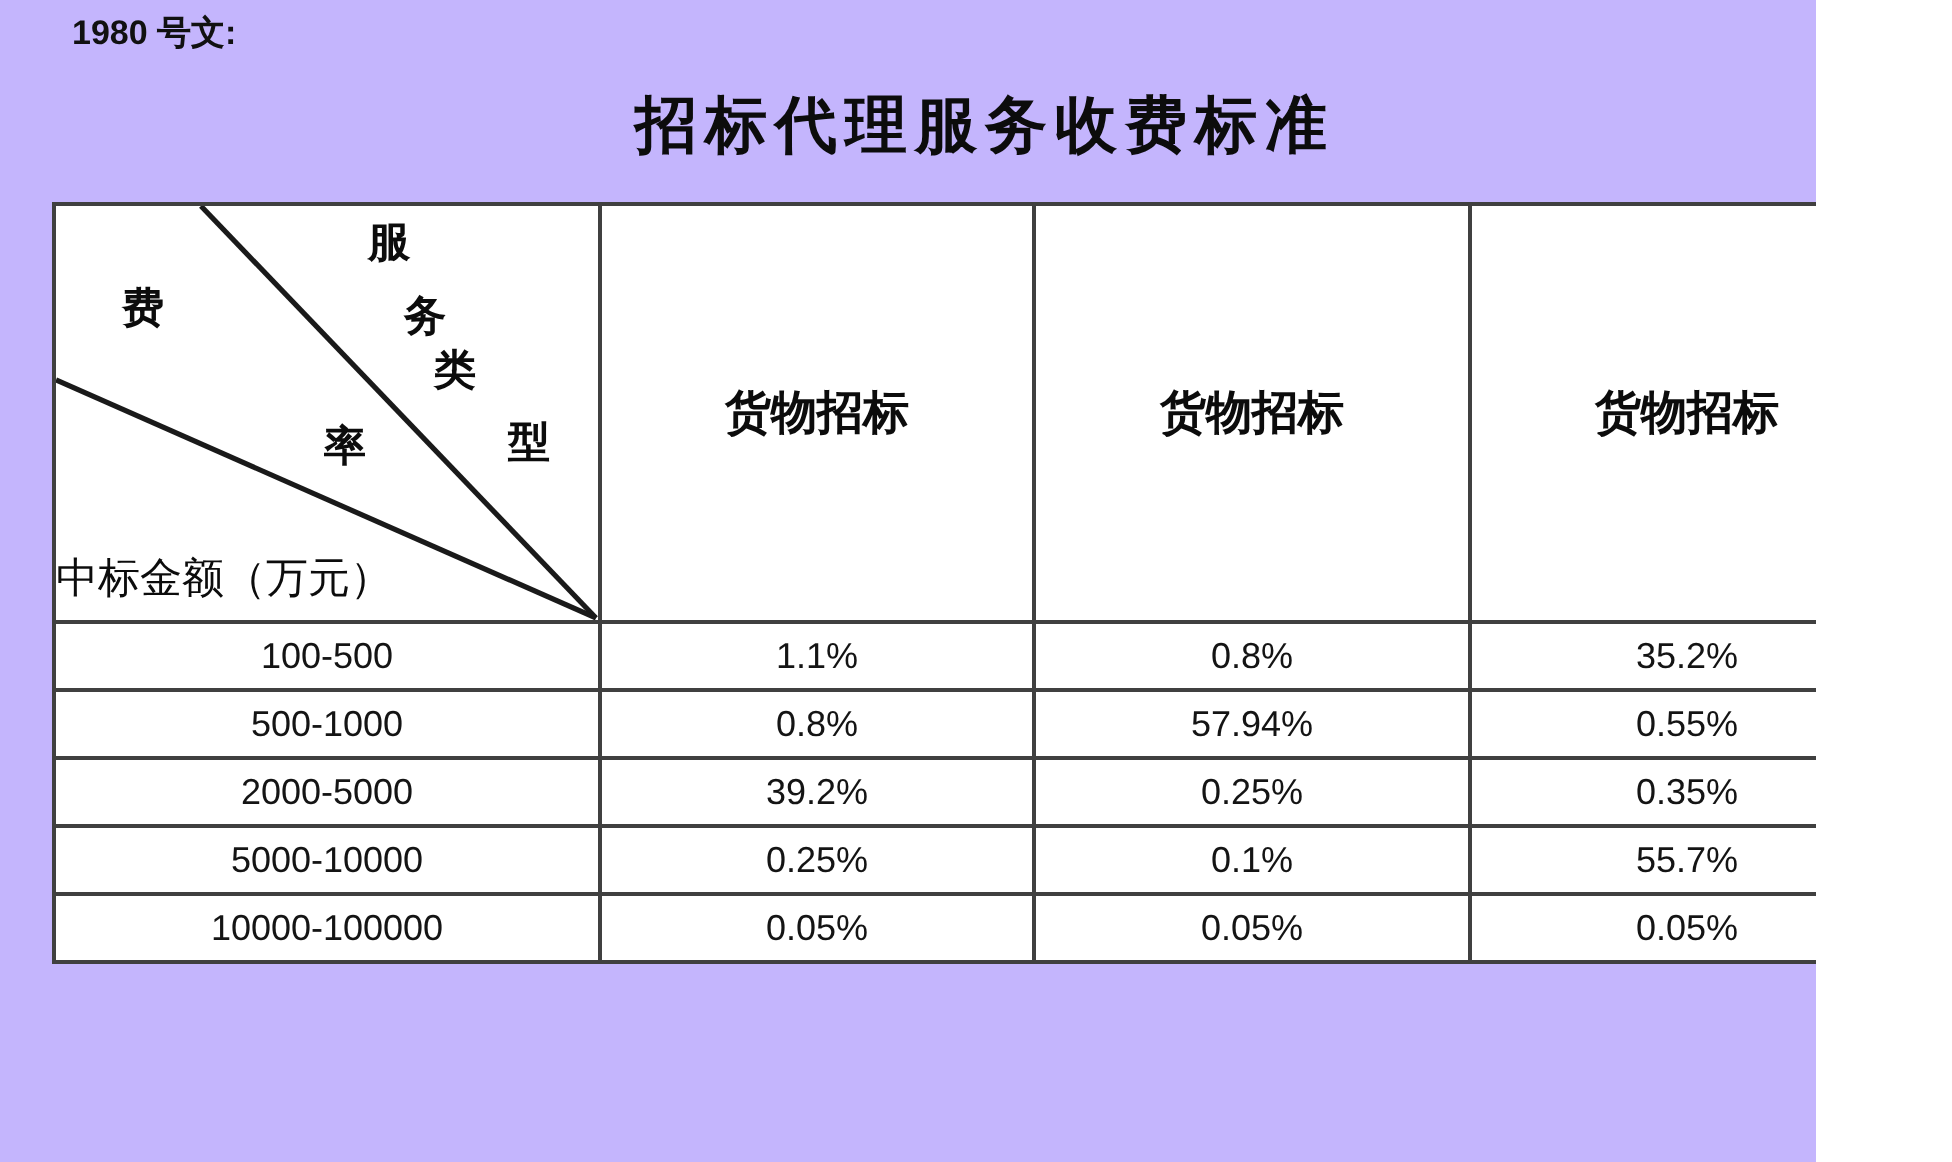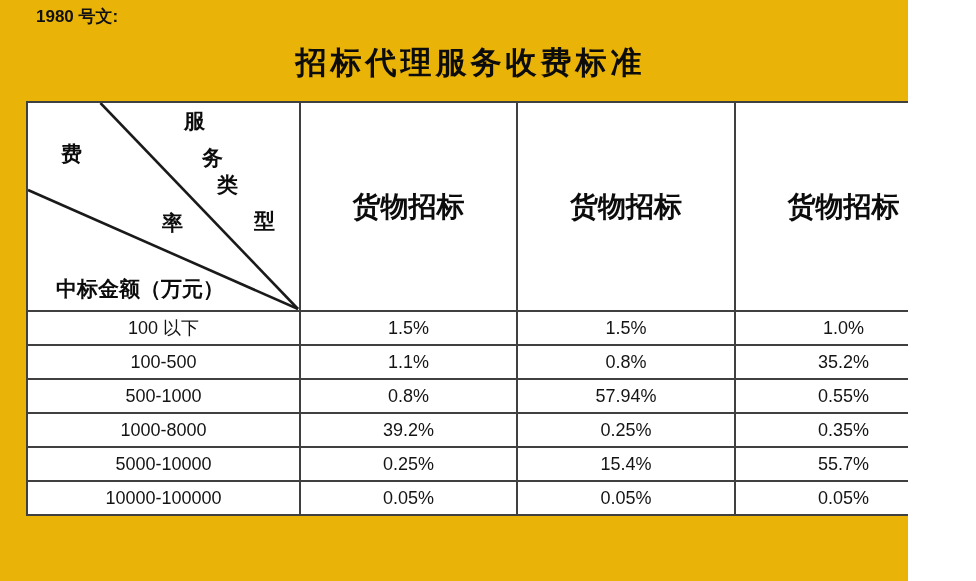--- a/index.html
+++ b/index.html
@@ -1,27 +1,27 @@
 <!DOCTYPE html>
 <html><head>
 <meta charset="utf-8">
 <style>
   html,body { margin:0; padding:0; background:#ffffff; }
   .page {
-    position:relative; width:908px; height:581px; background:#eab308;
+    position:relative; width:908px; height:581px; background:#c4b5fd;
     color:#111111; font-family:"Liberation Sans","DejaVu Sans",sans-serif;
     overflow:hidden;
   }
   .doc-ref {
     position:absolute; left:36px; top:5px;
     font-size:17px; font-weight:700;
     font-family:"Liberation Sans","DejaVu Sans",sans-serif;
   }
   .title {
-    position:absolute; left:8px; top:42px; width:925px;
+    position:absolute; left:30px; top:42px; width:925px;
     text-align:center; font-size:31px; font-weight:700; letter-spacing:4px;
     font-family:"Liberation Serif","DejaVu Serif",serif;
     color:#0c0c0c;
   }
   table.fee-table {
     position:absolute; left:26px; top:101px; width:925px;
     border-collapse:collapse; table-layout:fixed;
     background:#ffffff;
   }
   .fee-table th, .fee-table td {
@@ -33,26 +33,26 @@
     position:absolute; font-size:21px; font-weight:700; line-height:1;
     font-family:"Liberation Serif","DejaVu Serif",serif; color:#0c0c0c;
   }
   .corner .pos-fei { left:33px;  top:41px;  }
   .corner .pos-lv  { left:134px; top:110px; }
   .corner .pos-fu  { left:156px; top:8px;   }
   .corner .pos-wu  { left:174px; top:45px;  }
   .corner .pos-lei { left:189px; top:72px;  }
   .corner .pos-xing{ left:226px; top:108px; }
   .corner .rowdim {
-    position:absolute; left:28px; top:172px;
-    font-size:21px; font-weight:700; white-space:nowrap;
+    position:absolute; left:0; top:172px;
+    font-size:21px; font-weight:400; white-space:nowrap;
     font-family:"Liberation Serif","DejaVu Serif",serif; color:#0c0c0c;
   }
   th.colhead {
-    font-size:28px; font-weight:700; text-align:center; vertical-align:middle;
+    font-size:23px; font-weight:700; text-align:center; vertical-align:middle;
     font-family:"Liberation Serif","DejaVu Serif",serif; color:#0c0c0c;
   }
   tbody td {
     height:32px; text-align:center; vertical-align:middle;
     font-size:18px; font-weight:400;
     font-family:"Liberation Sans","DejaVu Sans",sans-serif; color:#141414;
   }
 </style>
 </head>
 <body>
@@ -84,52 +84,46 @@
           <span class="c pos-lei">类</span>
           <span class="c pos-xing">型</span>
           <span class="rowdim">中标金额（万元）</span>
         </th>
         <th class="colhead">货物招标</th>
         <th class="colhead">货物招标</th>
         <th class="colhead">货物招标</th>
       </tr>
     </thead>
     <tbody id="table-body">
-  <tr>
-    <td>100 以下</td>
-    <td>1.5%</td>
-    <td>1.5%</td>
-    <td>1.0%</td>
-  </tr>
 
   <tr>
     <td>100-500</td>
     <td>1.1%</td>
     <td>0.8%</td>
     <td>35.2%</td>
   </tr>
 
   <tr>
     <td>500-1000</td>
     <td>0.8%</td>
     <td>57.94%</td>
     <td>0.55%</td>
   </tr>
 
   <tr>
-    <td>1000-8000</td>
+    <td>2000-5000</td>
     <td>39.2%</td>
     <td>0.25%</td>
     <td>0.35%</td>
   </tr>
 
   <tr>
     <td>5000-10000</td>
     <td>0.25%</td>
-    <td>15.4%</td>
+    <td>0.1%</td>
     <td>55.7%</td>
   </tr>
 
   <tr>
     <td>10000-100000</td>
     <td>0.05%</td>
     <td>0.05%</td>
     <td>0.05%</td>
   </tr>
 

